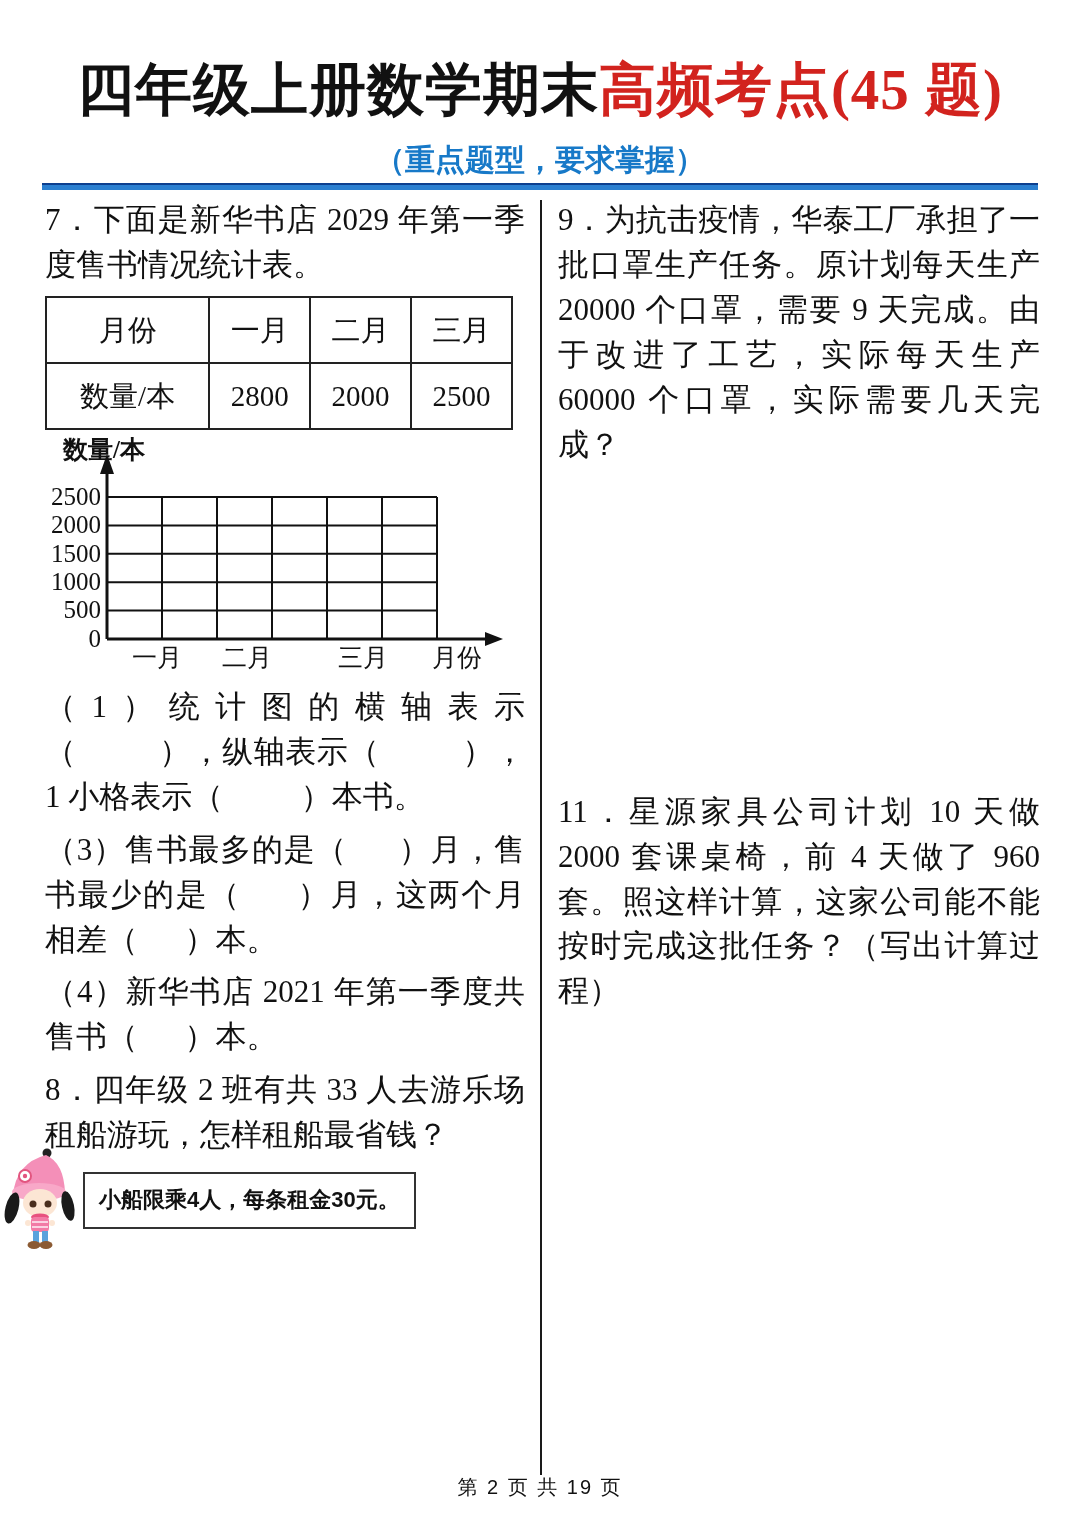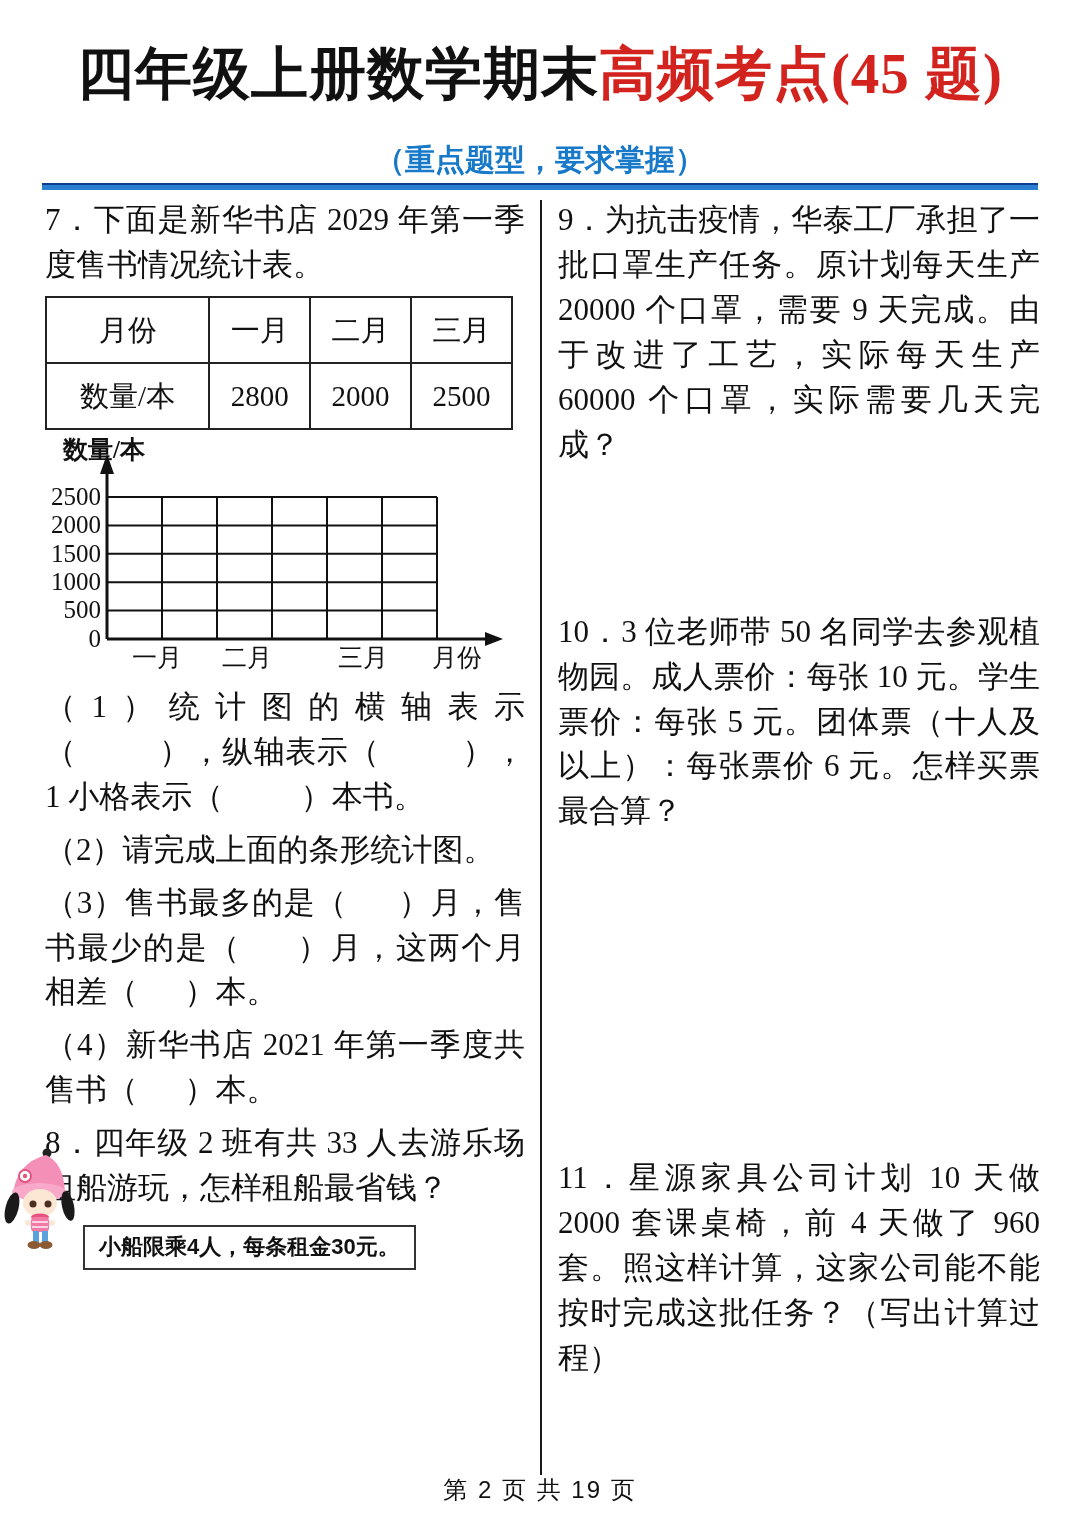--- a/index.html
+++ b/index.html
@@ -1,19 +1,19 @@
 <!DOCTYPE html>
 <html><head>
 <meta charset="utf-8">
 <style>
   html,body{margin:0;padding:0;background:#ffffff;}
   .page{position:relative;width:1080px;height:1526px;background:#fff;overflow:hidden;
         font-family:"Liberation Serif","DejaVu Serif",serif;color:#111;}
   
-  .title{position:absolute;top:36px;left:0;width:100%;text-align:center;
+  .title{position:absolute;top:52px;left:0;width:100%;text-align:center;
          font-size:57px;font-weight:bold;letter-spacing:1px;white-space:nowrap;}
   .title .red{color:#d2231e;}
   .subtitle{position:absolute;top:140px;left:0;width:100%;text-align:center;
             font-size:30px;font-weight:bold;color:#1779c8;}
   .hrule{position:absolute;top:183px;left:42px;width:996px;height:5px;
          background:#2b7fd0;border-top:2px solid #0d3f8f;}
   
   .col{position:absolute;top:198px;font-size:31px;line-height:1.45;text-align:justify;}
   .col-left{left:45px;width:480px;}
   .col-right{left:558px;width:482px;}
@@ -21,27 +21,27 @@
   .col p{margin:0 0 8px 0;}
   
   table.sales{border-collapse:collapse;margin:6px 0 2px 0;width:468px;}
   table.sales td{border:2px solid #222;text-align:center;font-size:29px;
                  height:64px;padding:0;}
   
   .chartwrap{width:470px;height:238px;margin:0 0 2px 0;}
   .chart-text{font-family:"Liberation Serif","DejaVu Serif",serif;fill:#111;}
   
   .hintbox{display:inline-block;margin:6px 0 0 38px;border:2px solid #333;
-           padding:5px 14px;font-family:"Liberation Sans","DejaVu Sans",sans-serif;
+           padding:11px 14px;font-family:"Liberation Sans","DejaVu Sans",sans-serif;
            font-weight:bold;font-size:22px;line-height:1.4;text-align:left;}
   .hintbox div{white-space:nowrap;}
   
   .mascot{position:absolute;left:2px;top:1145px;}
   .footer{position:absolute;top:1474px;left:0;width:100%;text-align:center;
-          font-family:"Liberation Sans","DejaVu Sans",sans-serif;font-size:24px;
+          font-family:"Liberation Sans","DejaVu Sans",sans-serif;font-size:20px;
           letter-spacing:2px;color:#111;}
   .mt-q10{margin-top:142px !important;}
   .mt-q11{margin-top:322px !important;}
 </style>
 </head>
 <body>
 
 <div class="page">
 
   <div class="title"><span>四年级上册数学期末</span><span class="red">高频考点(45 题)</span></div>
@@ -103,33 +103,31 @@
 
       <g font-size="25" text-anchor="middle">
         <text class="chart-text" x="112" y="234">一月</text>
         <text class="chart-text" x="202" y="234">二月</text>
         <text class="chart-text" x="318" y="234">三月</text>
         <text class="chart-text" x="412" y="234">月份</text>
       </g>
     </svg>
 
     <p>（1）统计图的横轴表示（&nbsp;&nbsp;&nbsp;&nbsp;&nbsp;&nbsp;&nbsp;&nbsp;&nbsp;&nbsp;），纵轴表示（&nbsp;&nbsp;&nbsp;&nbsp;&nbsp;&nbsp;&nbsp;&nbsp;&nbsp;&nbsp;），1 小格表示（&nbsp;&nbsp;&nbsp;&nbsp;&nbsp;&nbsp;&nbsp;&nbsp;&nbsp;&nbsp;）本书。</p>
-    <p>（2）请完成上面的条形统计图。</p>
     <p>（3）售书最多的是（&nbsp;&nbsp;&nbsp;&nbsp;&nbsp;&nbsp;）月，售书最少的是（&nbsp;&nbsp;&nbsp;&nbsp;&nbsp;&nbsp;）月，这两个月相差（&nbsp;&nbsp;&nbsp;&nbsp;&nbsp;&nbsp;）本。</p>
     <p>（4）新华书店 2021 年第一季度共售书（&nbsp;&nbsp;&nbsp;&nbsp;&nbsp;&nbsp;）本。</p>
     <p>8．四年级 2 班有共 33 人去游乐场租船游玩，怎样租船最省钱？</p>
 
     <div class="hintbox">
       <div>小船限乘4人，每条租金30元。</div>
     </div>
   </div>
 
   <div class="col col-right">
     <p>9．为抗击疫情，华泰工厂承担了一批口罩生产任务。原计划每天生产 20000 个口罩，需要 9 天完成。由于改进了工艺，实际每天生产 60000 个口罩，实际需要几天完成？</p>
-    <p class="mt-q10">10．3 位老师带 50 名同学去参观植物园。成人票价：每张 10 元。学生票价：每张 5 元。团体票（十人及以上）：每张票价 6 元。怎样买票最合算？</p>
     <p class="mt-q11">11．星源家具公司计划 10 天做 2000 套课桌椅，前 4 天做了 960 套。照这样计算，这家公司能不能按时完成这批任务？（写出计算过程）</p>
   </div>
 
   <svg class="mascot" width="80" height="106" viewBox="0 0 80 106">
     <g>
       <circle cx="45" cy="8" r="4.5" fill="#222"></circle>
       <path d="M11 50 Q14 18 44 10 Q62 18 63 48 Q37 37 11 50 Z" fill="#f48fb8"></path>
       <ellipse cx="37" cy="47" rx="27" ry="9" fill="#f8a8c8"></ellipse>
       <circle cx="23" cy="31" r="6" fill="#fff" stroke="#e2557f" stroke-width="2"></circle>
       <circle cx="23" cy="31" r="2.2" fill="#e2557f"></circle>

